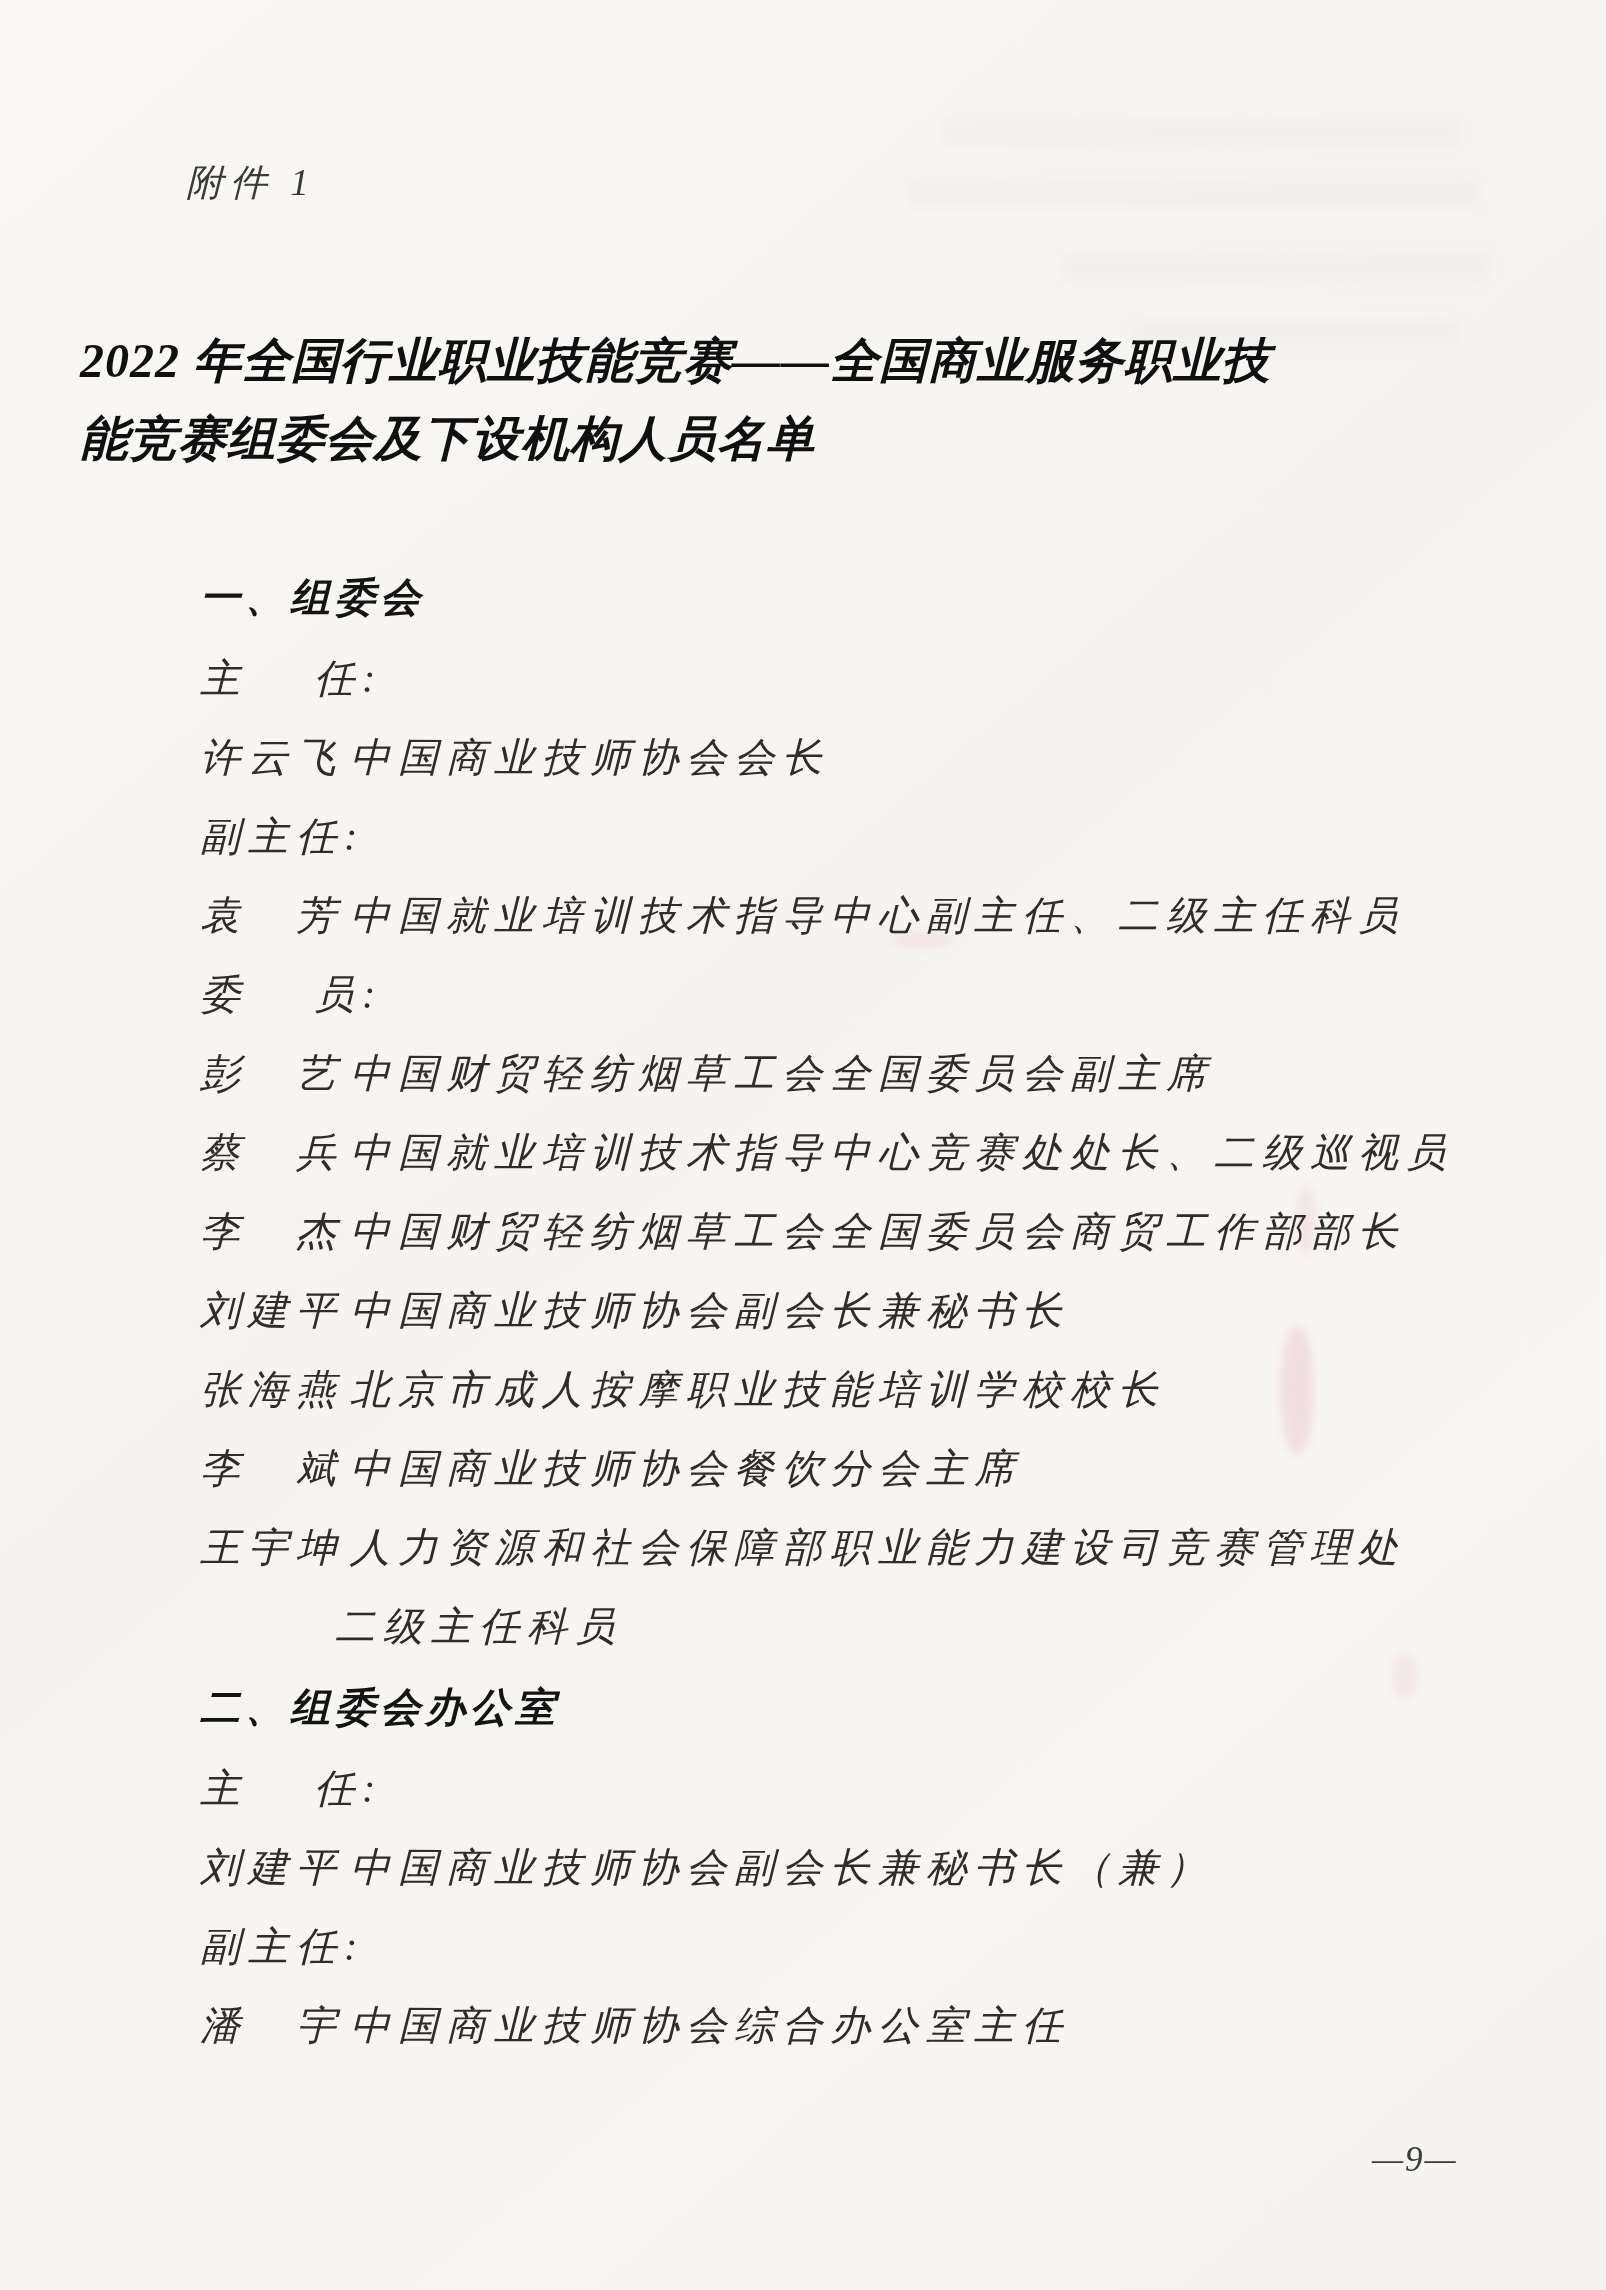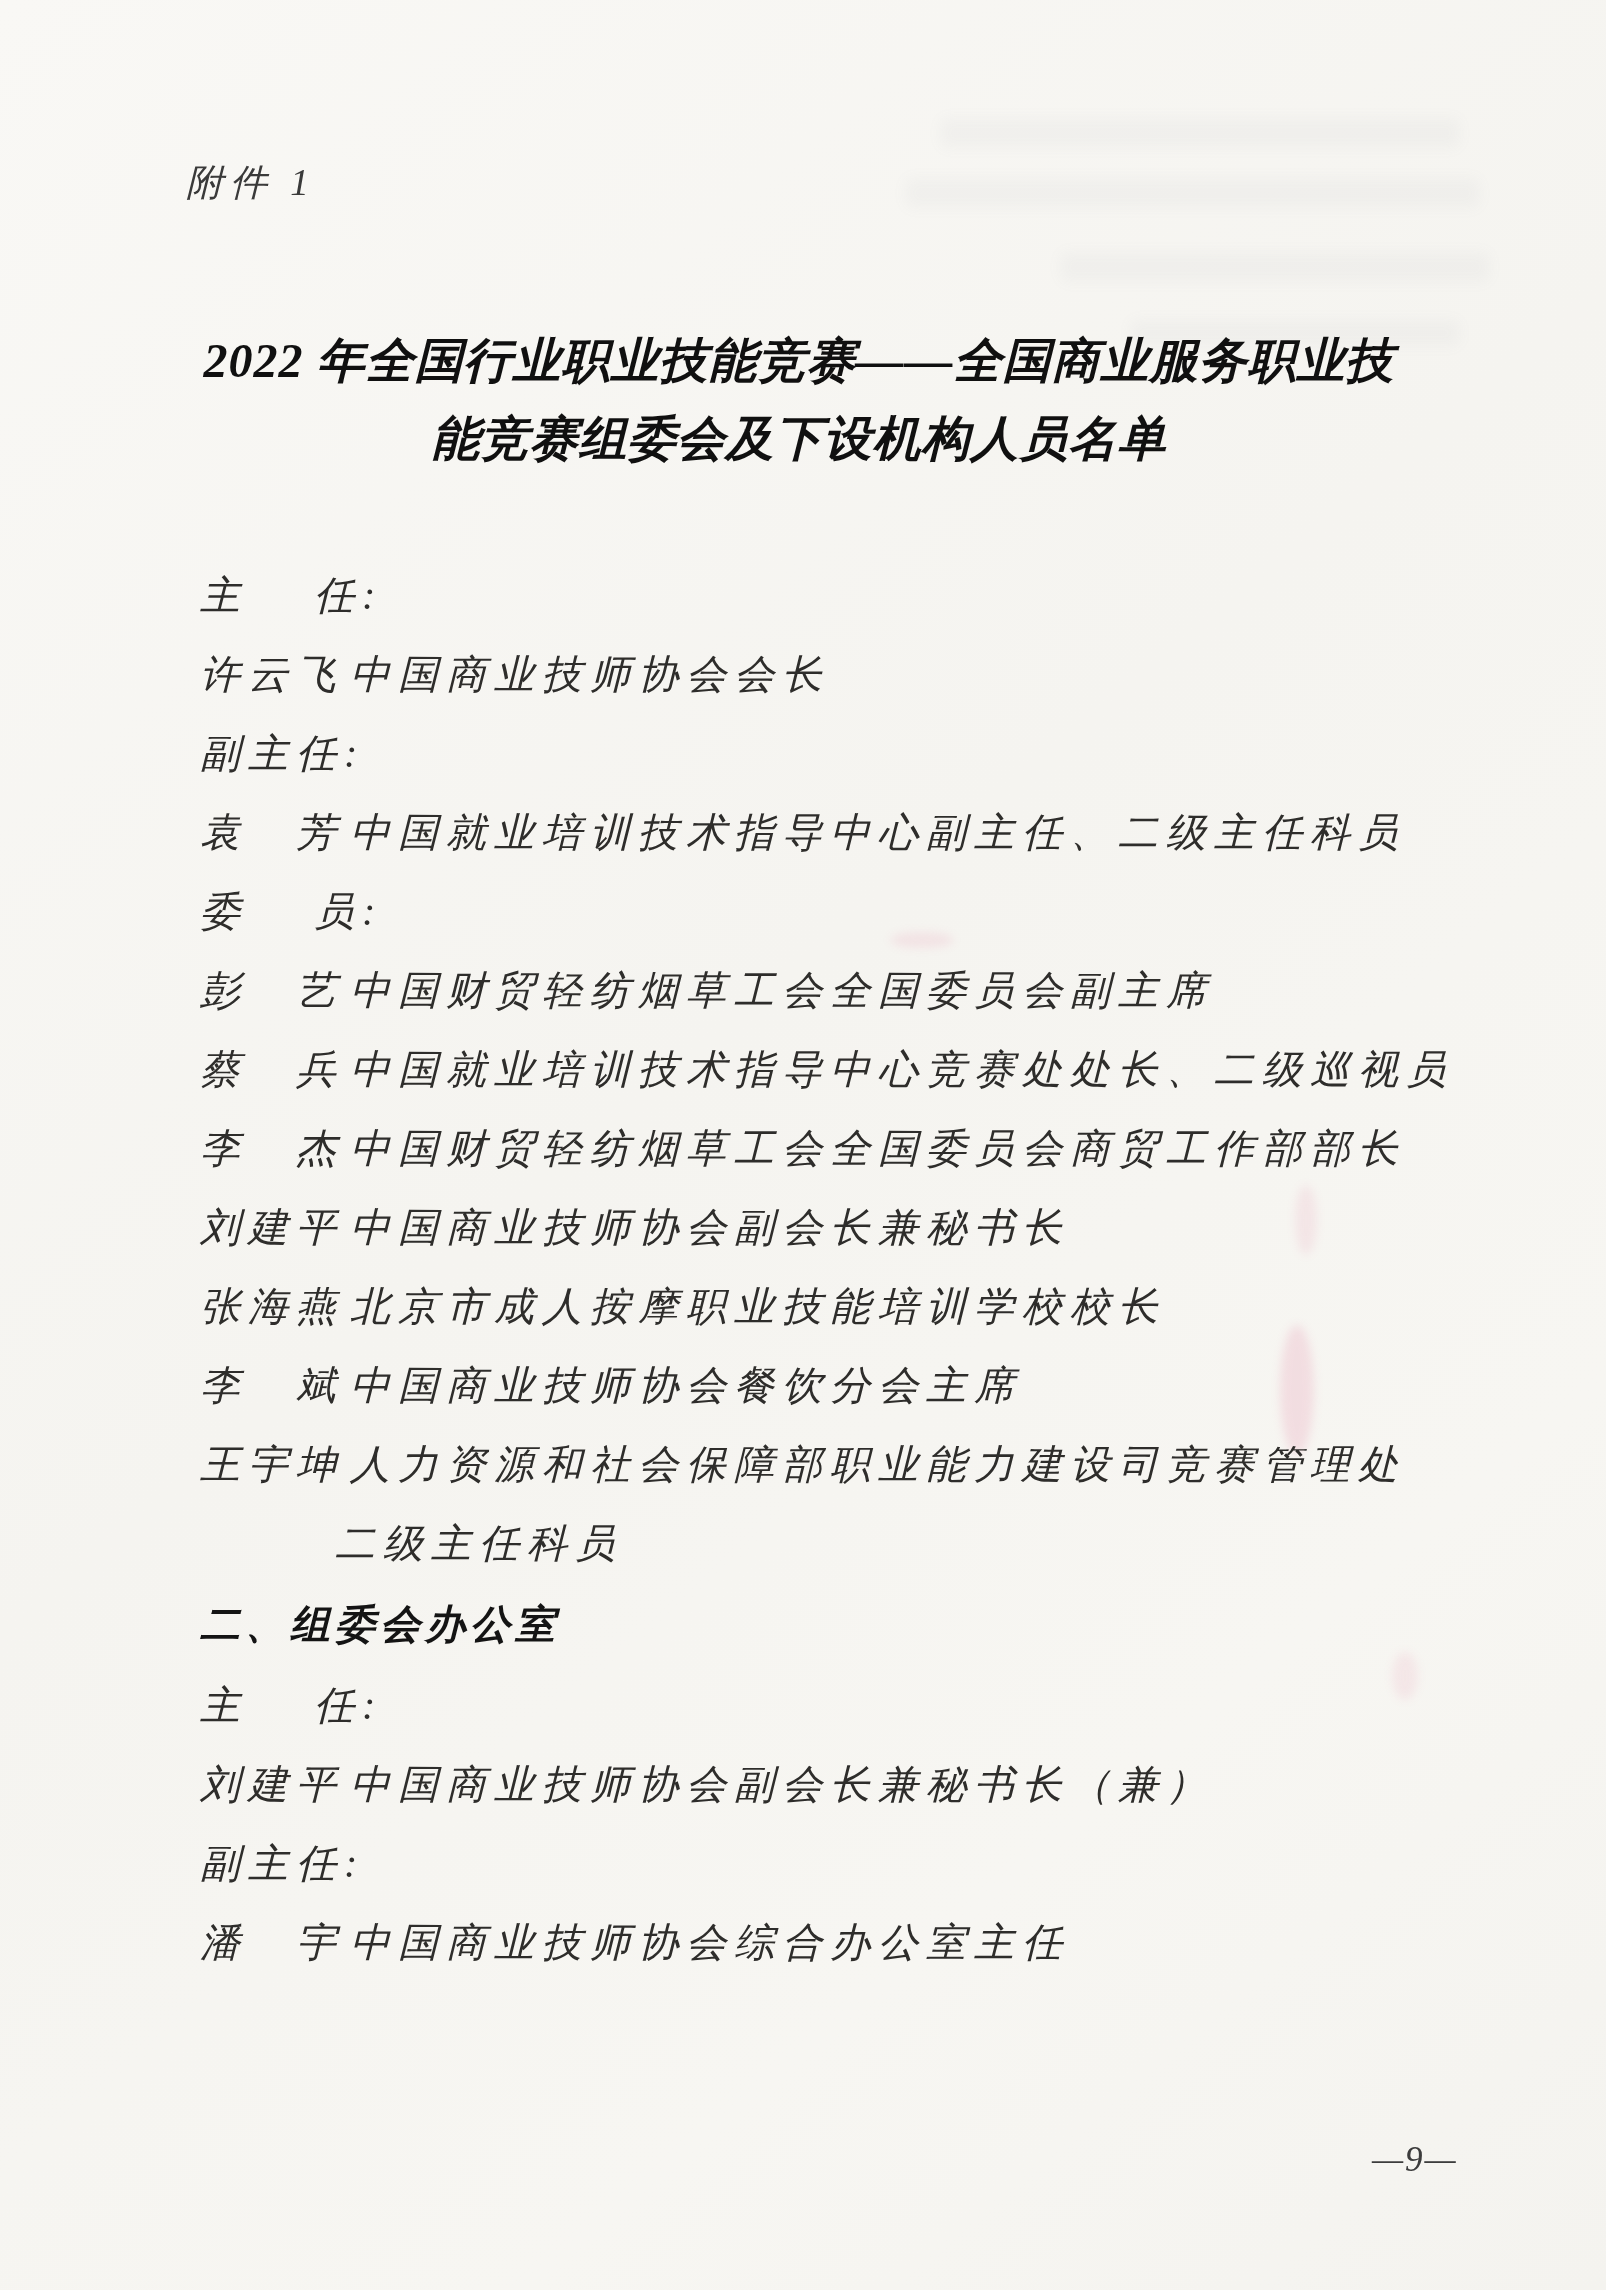--- a/index.html
+++ b/index.html
@@ -23,21 +23,21 @@
   .smudge{
     position:absolute;background:#e27fa0;filter:blur(5px);
     opacity:.20;border-radius:50%;pointer-events:none;
   }
   .attachment{
     position:absolute;left:186px;top:158px;
     font-size:37px;letter-spacing:7px;color:#3a3a3a;
   }
   .title{
     position:absolute;left:80px;right:88px;top:322px;
-    text-align:center;font-weight:bold;
+    font-weight:bold;
     font-size:48px;line-height:78px;letter-spacing:1px;color:#101010;
   }
   .docbody{position:absolute;left:200px;top:556px;right:40px}
   .line{
     height:79px;display:flex;align-items:center;
     white-space:nowrap;font-size:40px;letter-spacing:8px;color:#2e2d2b;
   }
   .line.heading{
     font-family:"Liberation Sans","DejaVu Sans",sans-serif;
     font-weight:bold;font-size:40px;letter-spacing:5px;color:#141414;height:83px;
@@ -66,20 +66,21 @@
   <div class="smudge" style="left:1392px;top:1652px;width:26px;height:48px;opacity:.12"></div>
 
   <div class="attachment">附件 1</div>
 
   <div class="title">
     <div>2022 年全国行业职业技能竞赛——全国商业服务职业技</div>
     <div>能竞赛组委会及下设机构人员名单</div>
   </div>
 
   <div class="docbody">
+      <div class="line heading">一、组委会</div>
       <div class="line label">主　 任:</div>
       <div class="line entry">
         <span class="pname">许云飞</span>
         <span class="prole">中国商业技师协会会长</span>
       </div>
       <div class="line label">副主任:</div>
       <div class="line entry">
         <span class="pname">袁　芳</span>
         <span class="prole">中国就业培训技术指导中心副主任、二级主任科员</span>
       </div>

